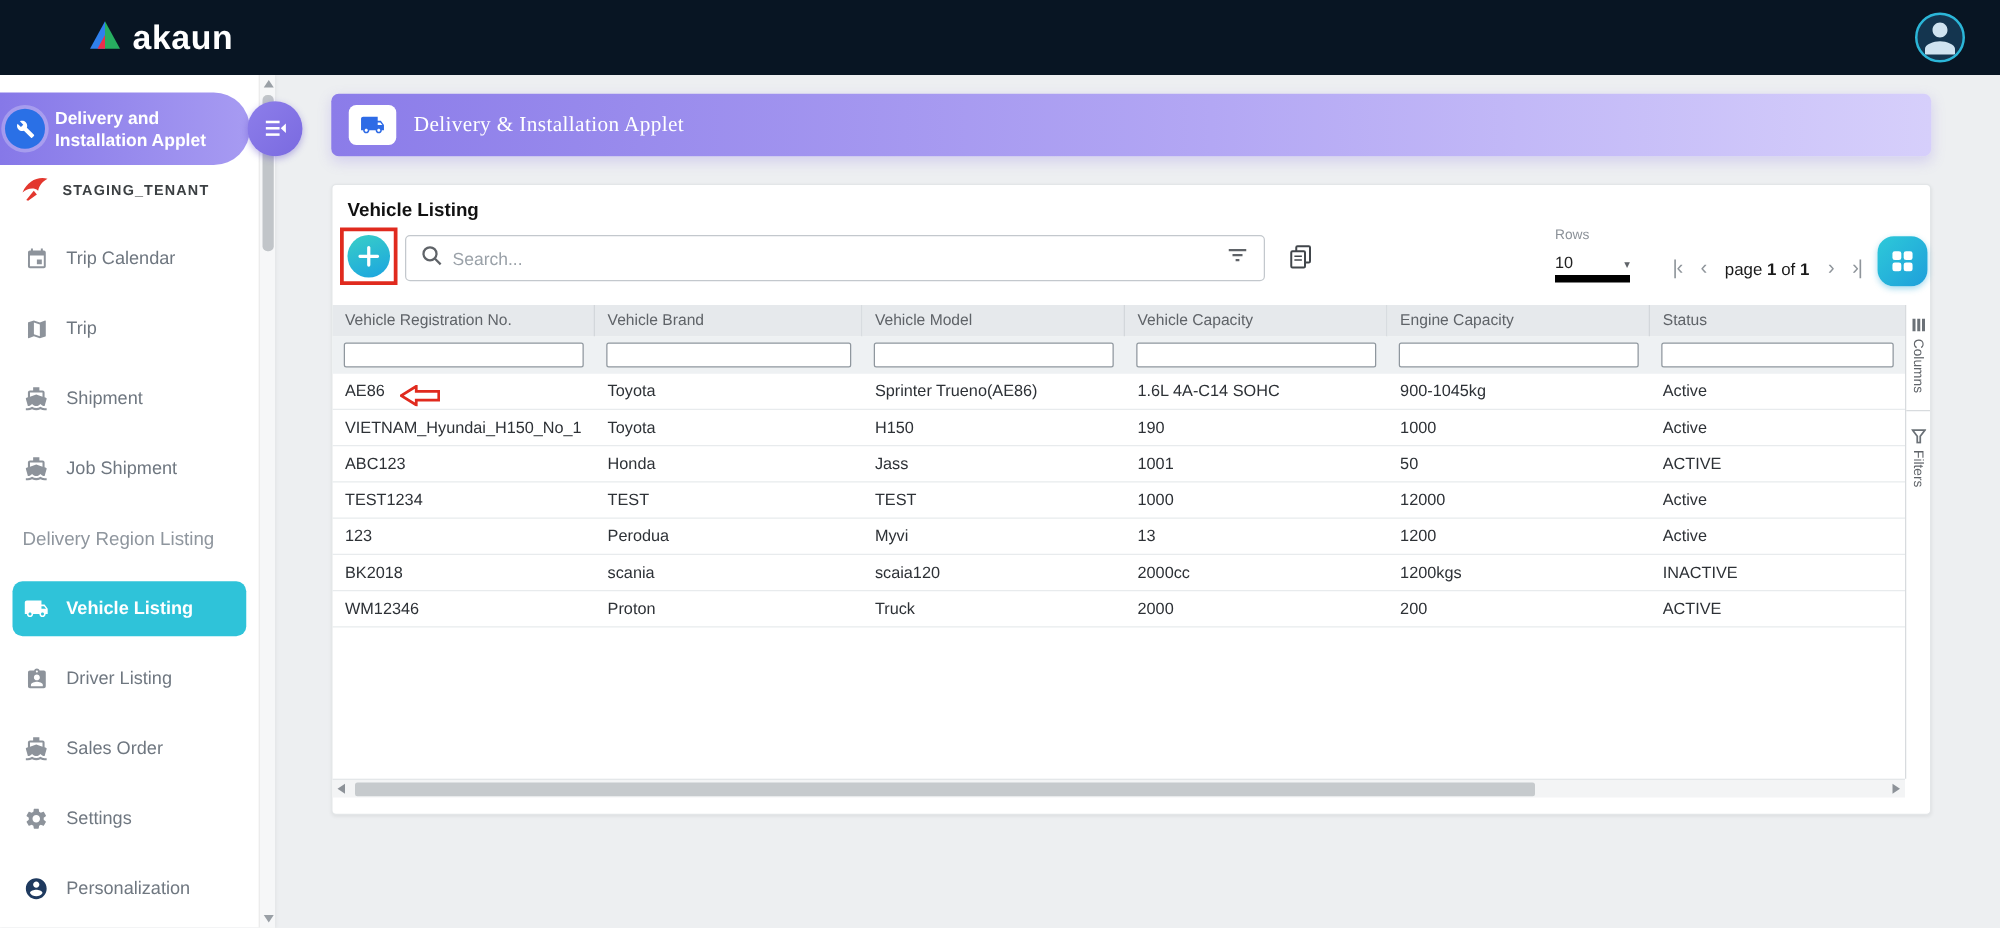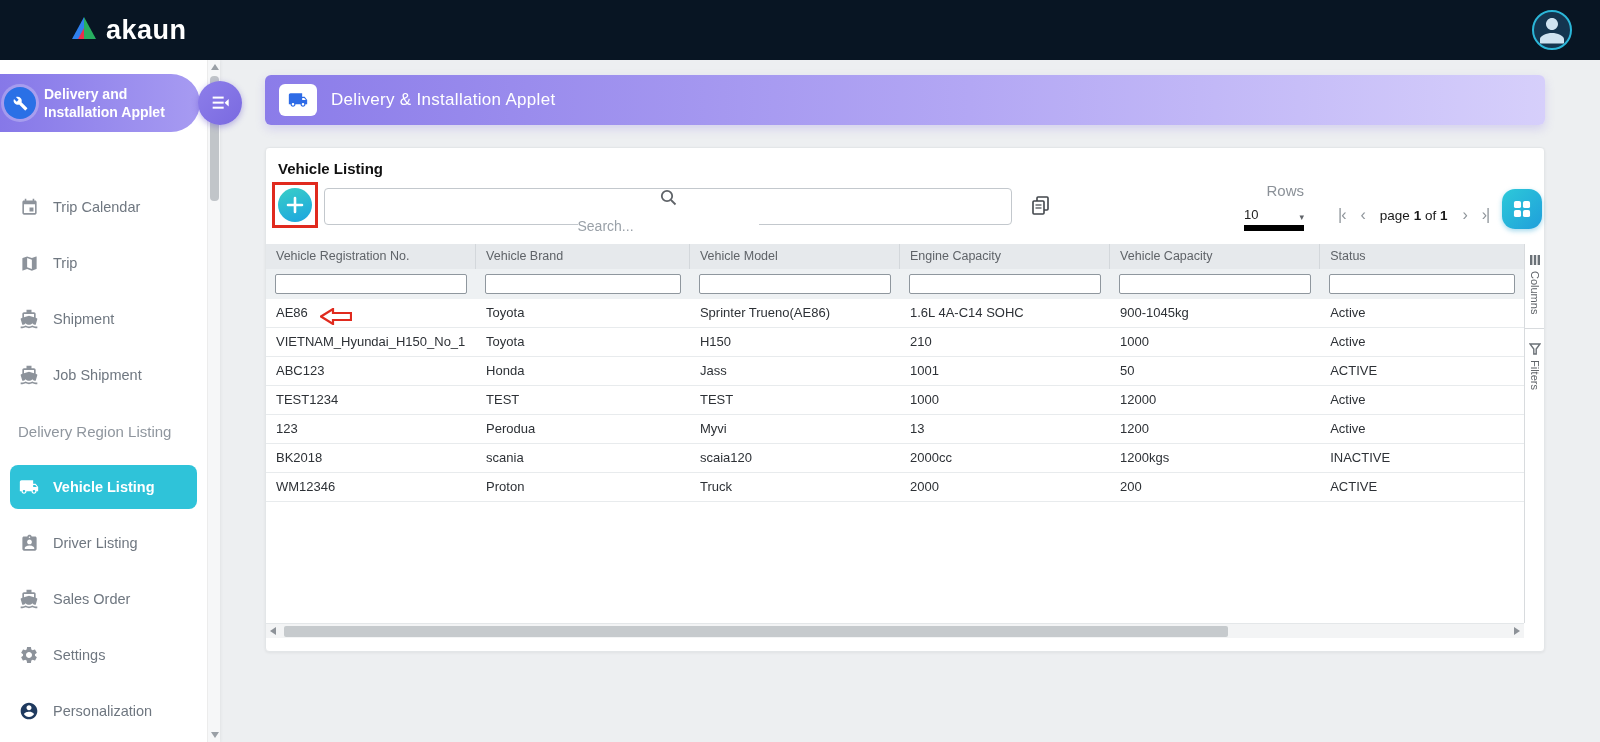--- a/index.html
+++ b/index.html
@@ -27,38 +27,38 @@
   .nav-item.active { background:#2fc3d9; }
   .nav-item.active .nlabel { color:#fff; font-weight:600; }
   .sscroll { position:absolute; right:0; top:0; bottom:0; width:13px; background:#f6f7f8; border-left:1px solid #ececec; }
   .sscroll .thumb { position:absolute; top:16px; left:2px; width:9px; height:125px; background:#c1c5c9; border-radius:4px; cursor:pointer; }
   .tri-up, .tri-down { position:absolute; left:3px; width:0; height:0; border-left:4px solid transparent; border-right:4px solid transparent; }
   .tri-up { top:4px; border-bottom:6px solid #9aa0a6; }
   .tri-down { bottom:4px; border-top:6px solid #9aa0a6; }
 
   
   .main { position:absolute; left:220px; top:60px; right:0; bottom:0; background:#edeff1; }
-  .page-header { position:absolute; left:45px; right:55px; top:15px; height:50px; border-radius:6px; background:linear-gradient(90deg,#8b7ce9 0%,#b3a7f4 55%,#d6cffb 100%); display:flex; align-items:center; gap:14px; padding-left:14px; box-shadow:0 4px 10px rgba(140,120,230,.25); }
+  .page-header { position:absolute; left:45px; right:55px; top:15px; height:50px; border-radius:6px; background:linear-gradient(90deg,#8b7ce9 0%,#b3a7f4 55%,#d6cffb 100%); display:flex; align-items:center; gap:14px; padding-left:14px; box-shadow:0 4px 10px rgba(140,120,230,.25);font-family:Liberation Serif, serif; }
   .ph-icon { width:38px; height:32px; background:#fff; border-radius:6px; display:flex; align-items:center; justify-content:center; }
   .ph-title { color:#fff; font-size:17px; font-weight:500; letter-spacing:.3px; }
 
   .card { position:absolute; left:45px; right:55px; top:87px; height:505px; background:#fff; border:1px solid #e3e6e8; border-radius:4px; box-shadow:0 1px 3px rgba(0,0,0,.06); }
   .card-title { position:absolute; left:12px; top:12px; font-size:15px; font-weight:bold; color:#111; }
 
   .add-wrap { position:absolute; left:6px; top:34px; width:46px; height:46px; border:3px solid #e02a1e; background:#fff; display:flex; align-items:center; justify-content:center; }
   .add-btn { width:34px; height:34px; border-radius:50%; border:none; background:linear-gradient(160deg,#39cfc7,#1ba4e0); display:flex; align-items:center; justify-content:center; cursor:pointer; }
 
-  .search-box { position:absolute; left:58px; top:40px; width:688px; height:37px; border:1px solid #c3c8cd; border-radius:4px; background:#fff; display:flex; align-items:center; gap:8px; padding:0 12px;flex-direction:column; }
+  .search-box { position:absolute; left:58px; top:40px; width:688px; height:37px; border:1px solid #c3c8cd; border-radius:4px; background:#fff; display:flex; align-items:center; gap:8px; padding:0 12px; }
   .search-box input { flex:1; border:none; outline:none; font-size:14px; color:#333; font-family:"Liberation Sans",sans-serif; }
   .search-box input::placeholder { color:#9aa1a8; }
 
   .copy-btn { position:absolute; left:762px; top:47px; width:24px; height:24px; border:none; background:transparent; cursor:pointer; padding:0; }
 
   .rows-widget { position:absolute; left:978px; top:34px; width:60px; }
-  .rows-label { font-size:15px; color:#8b9198;text-align:right; }
+  .rows-label { font-size:11px; color:#8b9198; }
   .rows-select { margin-top:8px; display:flex; justify-content:space-between; align-items:flex-end; border-bottom:6px solid #000000; padding-bottom:3px; cursor:pointer; }
   .rows-value { font-size:13px; color:#222; }
   .rows-caret { font-family:"DejaVu Sans",sans-serif; font-size:9px; color:#5f6368; }
 
   .pagination { position:absolute; left:1072px; top:58px; display:flex; align-items:center; gap:15px; color:#8f959b; font-size:16px; }
   .pg-btn { cursor:pointer; user-select:none; letter-spacing:-1px; }
   .pg-text { color:#1a1a1a; font-size:13.5px; }
   .pg-text b { font-weight:bold; }
 
   .grid-btn { position:absolute; right:2px; top:41px; width:40px; height:40px; border:none; border-radius:13px; background:linear-gradient(135deg,#2dc9d9,#1f9fdb); display:flex; align-items:center; justify-content:center; cursor:pointer; box-shadow:0 2px 5px rgba(30,160,210,.4); }
@@ -122,20 +122,29 @@
     <span class="pill-label">Delivery and Installation Applet</span>
   </div>
   <button class="collapse-btn">
     <svg width="22" height="22" viewBox="0 0 24 24">
       <rect x="4" y="5" width="12" height="2.2" fill="#fff"></rect>
       <rect x="4" y="10.5" width="12" height="2.2" fill="#fff"></rect>
       <rect x="4" y="16" width="12" height="2.2" fill="#fff"></rect>
       <polygon points="21.5,7.5 17,11.6 21.5,15.7" fill="#fff"></polygon>
     </svg>
   </button>
+  <div class="tenant">
+    <span>
+      <svg width="24" height="22" viewBox="0 0 24 22">
+        <path d="M2 14 C6 5 14 1 22 3 C17.5 5.5 15.5 8.5 14.5 12.5 C10.5 9.5 6 11 2 14 Z" fill="#e3372e"></path>
+        <path d="M5 20 L11 12.5 L13.5 15.5 L6.5 20.5 Z" fill="#e3372e"></path>
+      </svg>
+    </span>
+    <span class="tenant-label">STAGING_TENANT</span>
+  </div>
   <nav class="nav" id="nav">
       <div class="nav-item">
         <span class="nicon">
           <svg width="19" height="19" viewBox="0 0 24 24">
             <path fill="#8d939b" d="M17 12h-5v5h5v-5zM16 1v2H8V1H6v2H5c-1.11 0-1.99.9-1.99 2L3 19c0 1.1.89 2 2 2h14c1.1 0 2-.9 2-2V5c0-1.1-.9-2-2-2h-1V1h-2zm3 18H5V8h14v11z"></path>
           </svg>
         </span>
         <span class="nlabel">Trip Calendar</span>
       </div>
       <div class="nav-item">
@@ -286,22 +295,22 @@
           <rect x="1" y="10.5" width="7.5" height="7.5" rx="2" fill="#fff"></rect>
           <rect x="10.5" y="10.5" width="7.5" height="7.5" rx="2" fill="#fff"></rect>
         </svg>
     </button>
 
     <div class="tbl">
       <div class="trow" id="thead">
           <div class="th-cell c0">Vehicle Registration No.</div>
           <div class="th-cell c1">Vehicle Brand</div>
           <div class="th-cell c2">Vehicle Model</div>
+          <div class="th-cell c4">Vehicle Capacity</div>
           <div class="th-cell c3">Engine Capacity</div>
-          <div class="th-cell c4">Vehicle Capacity</div>
           <div class="th-cell c5">Status</div>
         </div>
       <div class="trow tf-row" id="tfilters">
           <div class="tf-cell c0"><input type="text" style=""></div>
           <div class="tf-cell c1"><input type="text" style=""></div>
           <div class="tf-cell c2"><input type="text" style=""></div>
           <div class="tf-cell c3"><input type="text" style=""></div>
           <div class="tf-cell c4"><input type="text" style=""></div>
           <div class="tf-cell c5"><input type="text" style=""></div>
         </div>
@@ -311,21 +320,21 @@
             <div class="td-cell c1">Toyota</div>
             <div class="td-cell c2">Sprinter Trueno(AE86)</div>
             <div class="td-cell c3">1.6L 4A-C14 SOHC</div>
             <div class="td-cell c4">900-1045kg</div>
             <div class="td-cell c5">Active</div>
           </div>
           <div class="trow td-row">
             <div class="td-cell c0">VIETNAM_Hyundai_H150_No_1</div>
             <div class="td-cell c1">Toyota</div>
             <div class="td-cell c2">H150</div>
-            <div class="td-cell c3">210</div>
+            <div class="td-cell c3">190</div>
             <div class="td-cell c4">1000</div>
             <div class="td-cell c5">Active</div>
           </div>
           <div class="trow td-row">
             <div class="td-cell c0">ABC123</div>
             <div class="td-cell c1">Honda</div>
             <div class="td-cell c2">Jass</div>
             <div class="td-cell c3">1001</div>
             <div class="td-cell c4">50</div>
             <div class="td-cell c5">ACTIVE</div>

